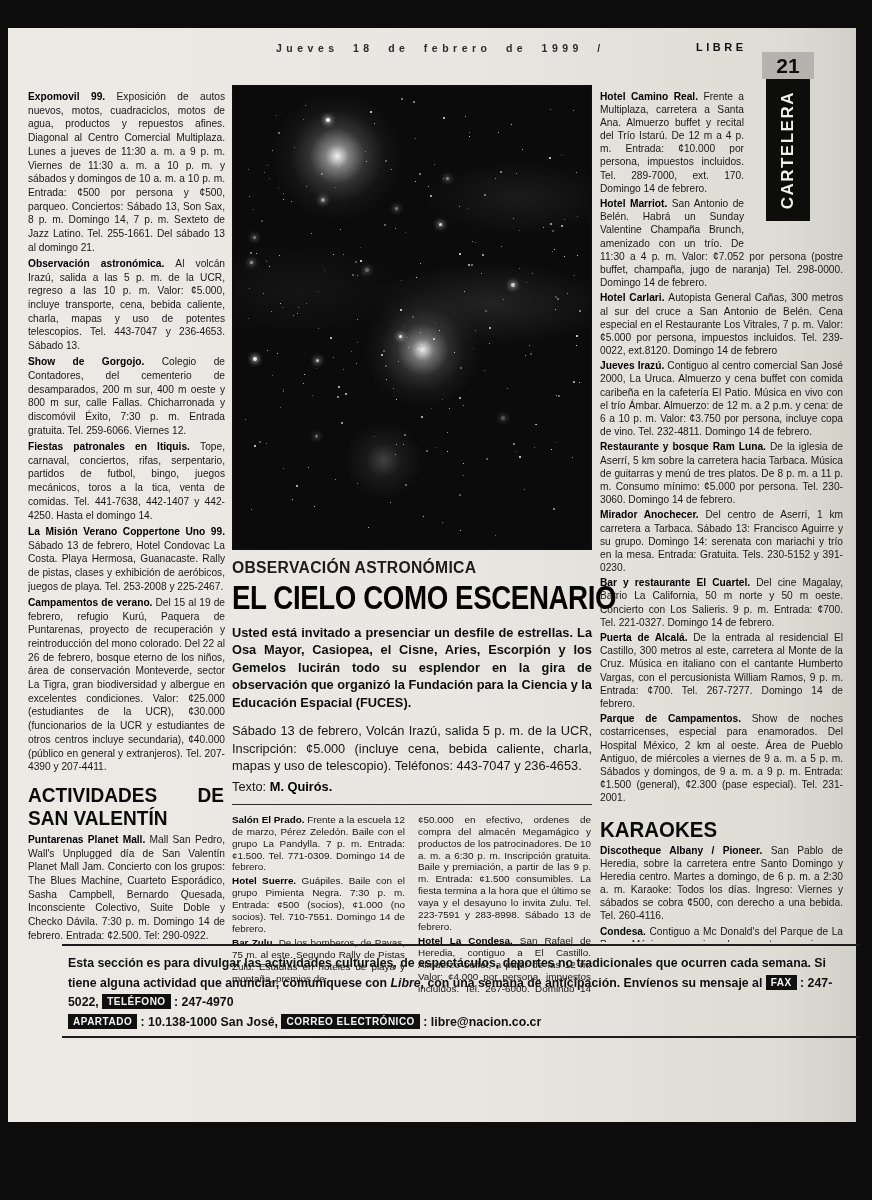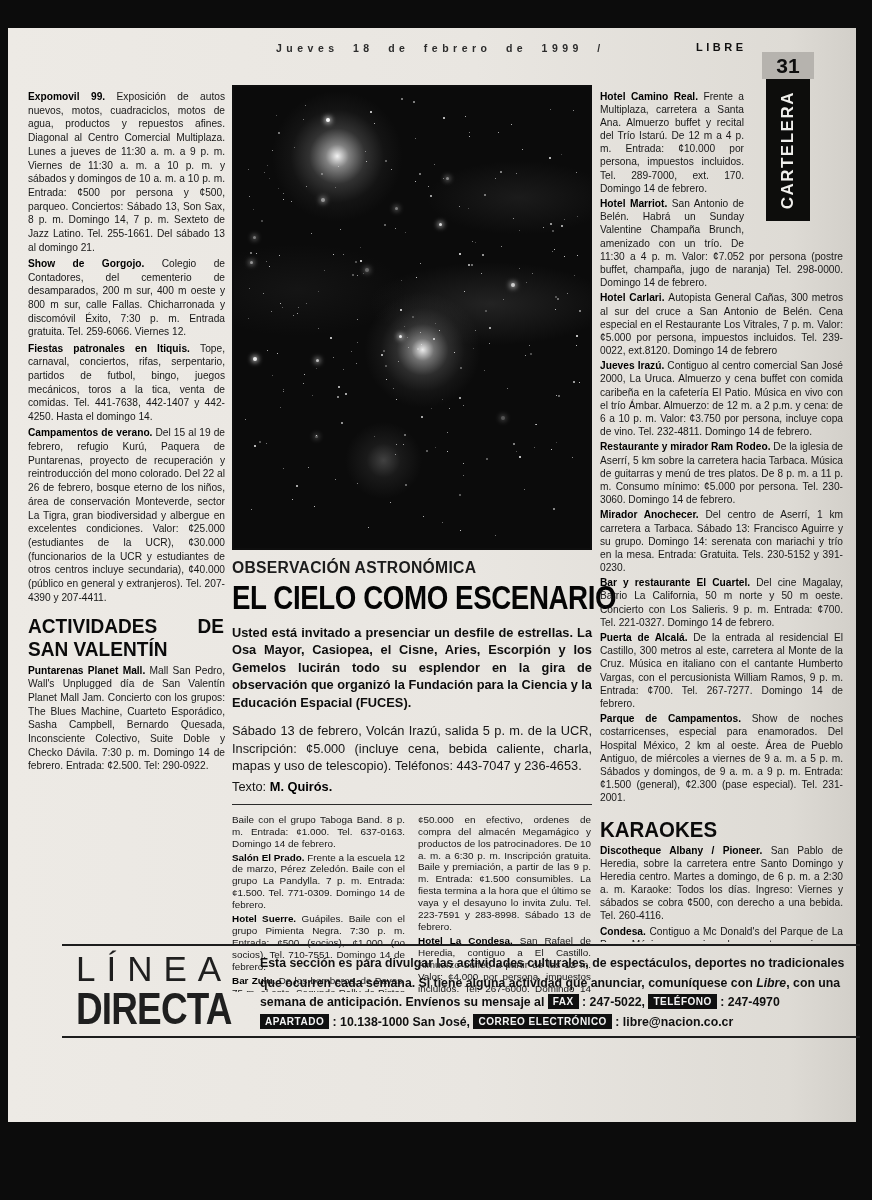--- a/index.html
+++ b/index.html
@@ -73,30 +73,32 @@
          line-height:13px;padding:1px 5px;letter-spacing:.5px;vertical-align:1px;}
 </style>
 </head>
 <body>
 
 <div class="scan">
   <div class="paper">
 
     <div class="hdr-date">Jueves 18 de febrero de 1999 /</div>
     <div class="hdr-brand">LIBRE</div>
-    <div class="pagenum">31</div>
+    <div class="pagenum">21</div>
     <div class="cartelera">
       <span>CARTELERA</span>
     </div>
 
     <div class="listcol col-left">
       <div>
           <p class="entry"><strong>Expomovil 99. </strong>Exposición de autos nuevos, motos, cuadraciclos, motos de agua, productos y repuestos afines. Diagonal al Centro Comercial Multiplaza. Lunes a jueves de 11:30 a. m. a 9 p. m. Viernes de 11:30 a. m. a 10 p. m. y sábados y domingos de 10 a. m. a 10 p. m. Entrada: ¢500 por persona y ¢500, parqueo. Conciertos: Sábado 13, Son Sax, 8 p. m. Domingo 14, 7 p. m. Sexteto de Jazz Latino. Tel. 255-1661. Del sábado 13 al domingo 21.</p>
+          <p class="entry"><strong>Observación astronómica. </strong>Al volcán Irazú, salida a las 5 p. m. de la UCR, regreso a las 10 p. m. Valor: ¢5.000, incluye transporte, cena, bebida caliente, charla, mapas y uso de potentes telescopios. Tel. 443-7047 y 236-4653. Sábado 13.</p>
           <p class="entry"><strong>Show de Gorgojo. </strong>Colegio de Contadores, del cementerio de desamparados, 200 m sur, 400 m oeste y 800 m sur, calle Fallas. Chicharronada y discomóvil Éxito, 7:30 p. m. Entrada gratuita. Tel. 259-6066. Viernes 12.</p>
           <p class="entry"><strong>Fiestas patronales en Itiquis. </strong>Tope, carnaval, conciertos, rifas, serpentario, partidos de futbol, bingo, juegos mecánicos, toros a la tica, venta de comidas. Tel. 441-7638, 442-1407 y 442-4250. Hasta el domingo 14.</p>
+          <p class="entry"><strong>La Misión Verano Coppertone Uno 99. </strong>Sábado 13 de febrero, Hotel Condovac La Costa. Playa Hermosa, Guanacaste. Rally de pistas, clases y exhibición de aeróbicos, juegos de playa. Tel. 253-2008 y 225-2467.</p>
           <p class="entry"><strong>Campamentos de verano. </strong>Del 15 al 19 de febrero, refugio Kurú, Paquera de Puntarenas, proyecto de recuperación y reintroducción del mono colorado. Del 22 al 26 de febrero, bosque eterno de los niños, área de conservación Monteverde, sector La Tigra, gran biodiversidad y albergue en excelentes condiciones. Valor: ¢25.000 (estudiantes de la UCR), ¢30.000 (funcionarios de la UCR y estudiantes de otros centros incluye secundaria), ¢40.000 (público en general y extranjeros). Tel. 207-4390 y 207-4411.</p>
         </div>
       <div class="subhead two">ACTIVIDADES DE SAN VALENTÍN</div>
       <div>
           <p class="entry"><strong>Puntarenas Planet Mall. </strong>Mall San Pedro, Wall's Unplugged día de San Valentín Planet Mall Jam. Concierto con los grupos: The Blues Machine, Cuarteto Esporádico, Sasha Campbell, Bernardo Quesada, Inconsciente Colectivo, Suite Doble y Checko Dávila. 7:30 p. m. Domingo 14 de febrero. Entrada: ¢2.500. Tel: 290-0922.</p>
         </div>
     </div>
 
     <div class="feature">
       <div class="photo">
@@ -342,54 +344,49 @@
           <i class="star glow" style="left: 25.81%; top: 6.71%; width: 4px; height: 4px; opacity: 0.97;"></i>
         </div>
       <div class="kicker">OBSERVACIÓN ASTRONÓMICA</div>
       <div class="headline">EL CIELO COMO ESCENARIO</div>
       <p class="deck">Usted está invitado a presenciar un desfile de estrellas. La Osa Mayor, Casiopea, el Cisne, Aries, Escorpión y los Gemelos lucirán todo su esplendor en la gira de observación que organizó la Fundación para la Ciencia y la Educación Espacial (FUCES).</p>
       <p class="fbody">Sábado 13 de febrero, Volcán Irazú, salida 5 p. m. de la UCR, Inscripción: ¢5.000 (incluye cena, bebida caliente, charla, mapas y uso de telescopio). Teléfonos: 443-7047 y 236-4653.</p>
       <p class="credit"><span>Texto:</span> <strong>M. Quirós.</strong></p>
       <hr class="frule">
       <div class="center-cols">
         <div class="ccol">
-            <p class="entry">Baile con el grupo Taboga Band. 8 p. m. Entrada: ¢1.000. Tel. 637-0163. Domingo 14 de febrero.</p>
             <p class="entry"><strong>Salón El Prado. </strong>Frente a la escuela 12 de marzo, Pérez Zeledón. Baile con el grupo La Pandylla. 7 p. m. Entrada: ¢1.500. Tel. 771-0309. Domingo 14 de febrero.</p>
             <p class="entry"><strong>Hotel Suerre. </strong>Guápiles. Baile con el grupo Pimienta Negra. 7:30 p. m. Entrada: ¢500 (socios), ¢1.000 (no socios). Tel. 710-7551. Domingo 14 de febrero.</p>
             <p class="entry"><strong>Bar Zulu. </strong>De los bomberos, de Pavas, 75 m. al este. Segundo Rally de Pistas Zulu. Estadías en hoteles de playa y montaña, premios de</p>
           </div>
         <div class="ccol">
             <p class="entry">¢50.000 en efectivo, ordenes de compra del almacén Megamágico y productos de los patrocinadores. De 10 a. m. a 6:30 p. m. Inscripción gratuita. Baile y premiación, a partir de las 9 p. m. Entrada: ¢1.500 consumibles. La fiesta termina a la hora que el último se vaya y el desayuno lo invita Zulu. Tel. 223-7591 y 283-8998. Sábado 13 de febrero.</p>
             <p class="entry"><strong>Hotel La Condesa. </strong>San Rafael de Heredia, contiguo a El Castillo. Almuerzo buffet, a partir de las 12 m. Valor: ¢4.000 por persona, impuestos incluidos. Tel. 267-6000. Domingo 14 de febrero.</p>
           </div>
       </div>
     </div>
 
     <div class="listcol col-right">
       <div class="tab-spacer"></div>
       <div>
           <p class="entry"><strong>Hotel Camino Real. </strong>Frente a Multiplaza, carretera a Santa Ana. Almuerzo buffet y recital del Trío Istarú. De 12 m a 4 p. m. Entrada: ¢10.000 por persona, impuestos incluidos. Tel. 289-7000, ext. 170. Domingo 14 de febrero.</p>
           <p class="entry"><strong>Hotel Marriot. </strong>San Antonio de Belén. Habrá un Sunday Valentine Champaña Brunch, amenizado con un trío. De 11:30 a 4 p. m. Valor: ¢7.052 por persona (postre buffet, champaña, jugo de naranja) Tel. 298-0000. Domingo 14 de febrero.</p>
           <p class="entry"><strong>Hotel Carlari. </strong>Autopista General Cañas, 300 metros al sur del cruce a San Antonio de Belén. Cena especial en el Restaurante Los Vitrales, 7 p. m. Valor: ¢5.000 por persona, impuestos incluidos. Tel. 239-0022, ext.8120. Domingo 14 de febrero</p>
           <p class="entry"><strong>Jueves Irazú. </strong>Contiguo al centro comercial San José 2000, La Uruca. Almuerzo y cena buffet con comida caribeña en la cafetería El Patio. Música en vivo con el trío Ámbar. Almuerzo: de 12 m. a 2 p.m. y cena: de 6 a 10 p. m. Valor: ¢3.750 por persona, incluye copa de vino. Tel. 232-4811. Domingo 14 de febrero.</p>
-          <p class="entry"><strong>Restaurante y mirador Ram Rodeo. </strong>De la iglesia de Aserrí, 5 km sobre la carretera hacia Tarbaca. Música de guitarras y menú de tres platos. De 8 p. m. a 11 p. m. Consumo mínimo: ¢5.000 por persona. Tel. 230-3060. Domingo 14 de febrero.</p>
+          <p class="entry"><strong>Restaurante y bosque Ram Luna. </strong>De la iglesia de Aserrí, 5 km sobre la carretera hacia Tarbaca. Música de guitarras y menú de tres platos. De 8 p. m. a 11 p. m. Consumo mínimo: ¢5.000 por persona. Tel. 230-3060. Domingo 14 de febrero.</p>
           <p class="entry"><strong>Mirador Anochecer. </strong>Del centro de Aserrí, 1 km carretera a Tarbaca. Sábado 13: Francisco Aguirre y su grupo. Domingo 14: serenata con mariachi y trío en la mesa. Entrada: Gratuita. Tels. 230-5152 y 391-0230.</p>
           <p class="entry"><strong>Bar y restaurante El Cuartel. </strong>Del cine Magalay, Barrio La California, 50 m norte y 50 m oeste. Concierto con Los Salieris. 9 p. m. Entrada: ¢700. Tel. 221-0327. Domingo 14 de febrero.</p>
           <p class="entry"><strong>Puerta de Alcalá. </strong>De la entrada al residencial El Castillo, 300 metros al este, carretera al Monte de la Cruz. Música en italiano con el cantante Humberto Vargas, con el percusionista William Ramos, 9 p. m. Entrada: ¢700. Tel. 267-7277. Domingo 14 de febrero.</p>
           <p class="entry"><strong>Parque de Campamentos. </strong>Show de noches costarricenses, especial para enamorados. Del Hospital México, 2 km al oeste. Área de Pueblo Antiguo, de miércoles a viernes de 9 a. m. a 5 p. m. Sábados y domingos, de 9 a. m. a 9 p. m. Entrada: ¢1.500 (general), ¢2.300 (pase especial). Tel. 231-2001.</p>
         </div>
       <div class="subhead karaokes-h">KARAOKES</div>
       <div>
           <p class="entry"><strong>Discotheque Albany / Pioneer. </strong>San Pablo de Heredia, sobre la carretera entre Santo Domingo y Heredia centro. Martes a domingo, de 6 p. m. a 2:30 a. m. Karaoke: Todos los días. Ingreso: Viernes y sábados se cobra ¢500, con derecho a una bebida. Tel. 260-4116.</p>
           <p class="entry"><strong>Condesa. </strong>Contiguo a Mc Donald's del Parque de La Paz. Música en vivo los martes y jueves, discotheque. De lunes a sábado, de 4 p. m. a 2:30 a. m. Karaoke: Todos los días. Entrada: ¢1.000, consumibles. Tel. 226-0247.</p>
         </div>
     </div>
 
     <div class="linea">
-      <div class="ld-title">
-        <div class="ld-line1">LÍNEA</div>
-        <div class="ld-line2">DIRECTA</div>
-      </div>
       <div class="ld-text">Esta sección es para divulgar las actividades culturales, de espectáculos, deportes no tradicionales que ocurren cada semana. Si tiene alguna actividad que anunciar, comuníquese con <i>Libre</i>, con una semana de anticipación. Envíenos su mensaje al <span class="badge">FAX</span> : 247-5022,  <span class="badge">TELÉFONO</span> : 247-4970<br><span class="badge">APARTADO</span> : 10.138-1000 San José,  <span class="badge">CORREO ELECTRÓNICO</span> :  libre@nacion.co.cr</div>
     </div>
 
   </div>
 </div>
 
 </body></html>

